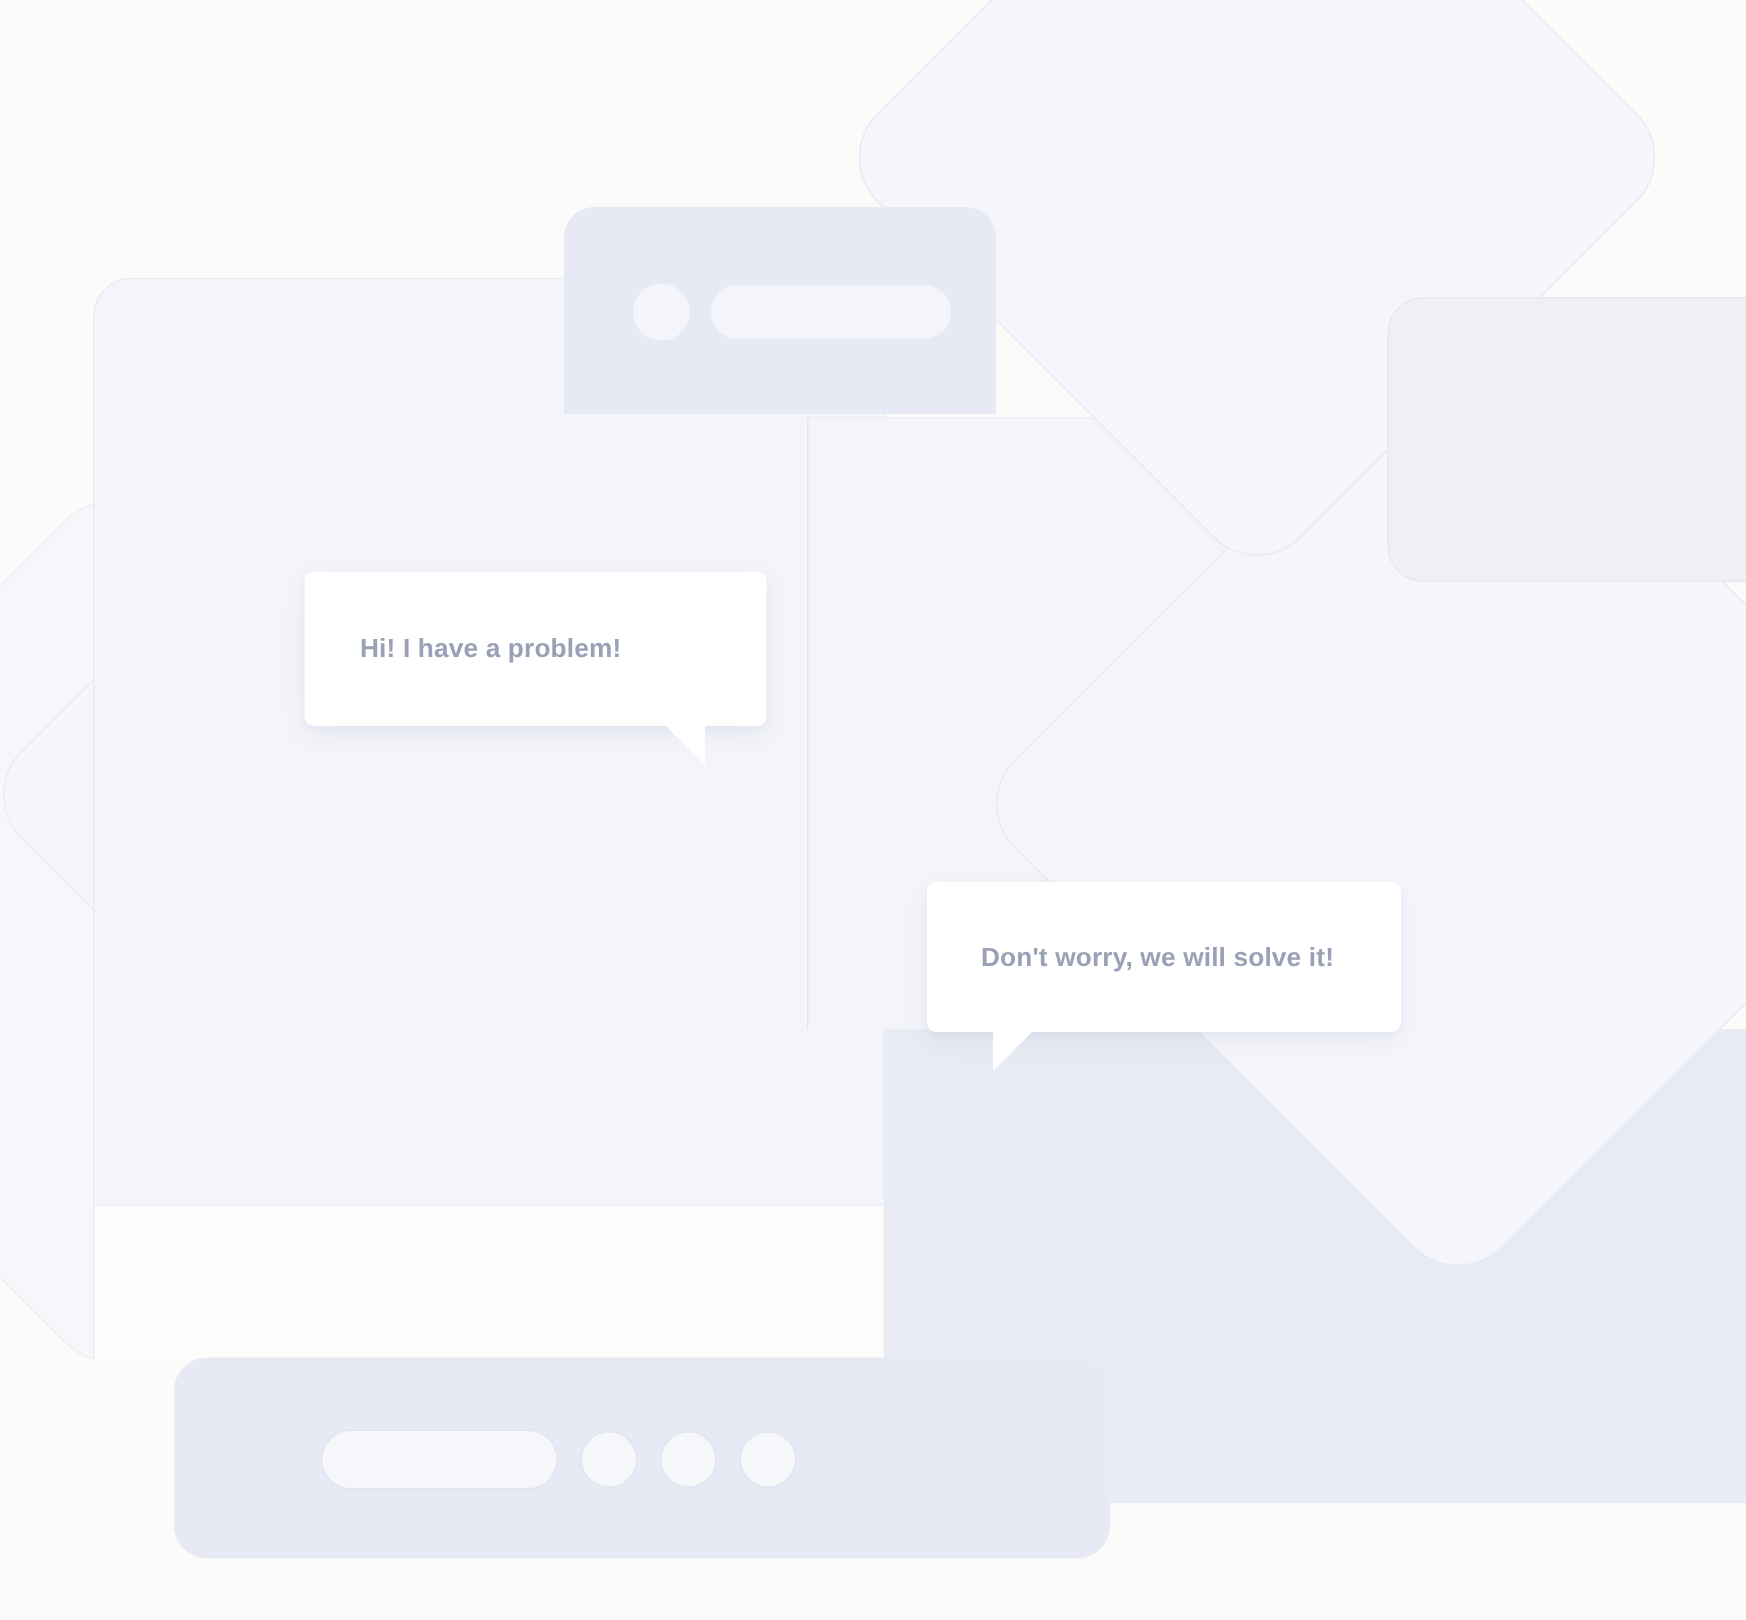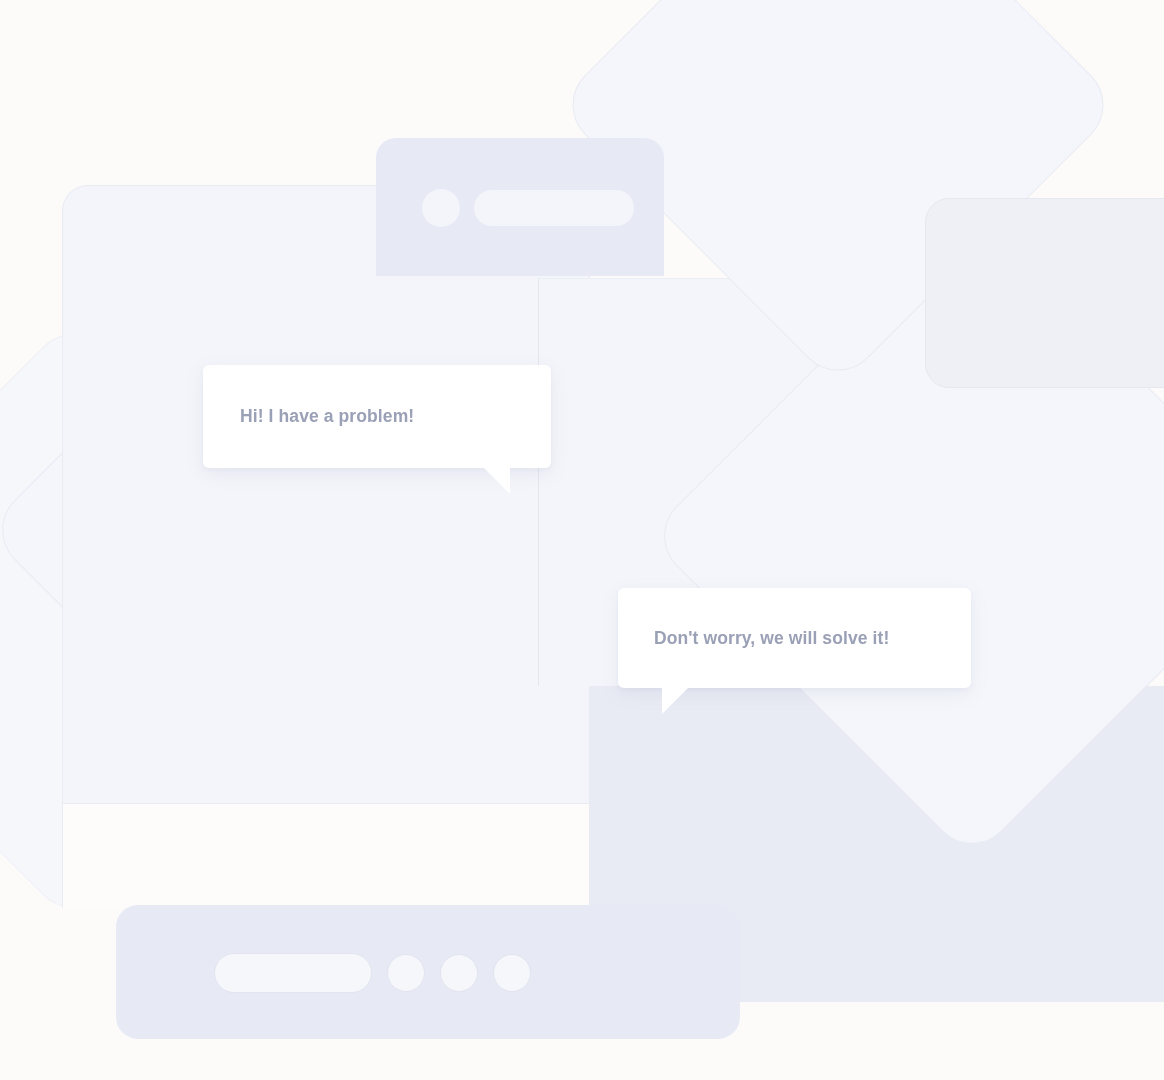--- a/index.html
+++ b/index.html
@@ -166,37 +166,37 @@
     white-space: nowrap;
   }
   .bubble .tail {
     position: absolute;
     width: 0;
     height: 0;
   }
 
   .bubble-one {
     left: 203px;
-    top: 365px;
-    width: 348px;
+    top: 381px;
+    width: 308px;
     height: 103px;
     padding-left: 37px;
     box-sizing: border-box;
   }
   .bubble-one .tail {
     right: 41px;
     bottom: -26px;
     border-left: 26px solid transparent;
     border-top: 26px solid #ffffff;
   }
 
   .bubble-two {
     left: 618px;
     top: 588px;
-    width: 353px;
+    width: 316px;
     height: 100px;
     padding-left: 36px;
     box-sizing: border-box;
   }
   .bubble-two .tail {
     left: 44px;
     bottom: -26px;
     border-right: 26px solid transparent;
     border-top: 26px solid #ffffff;
   }

